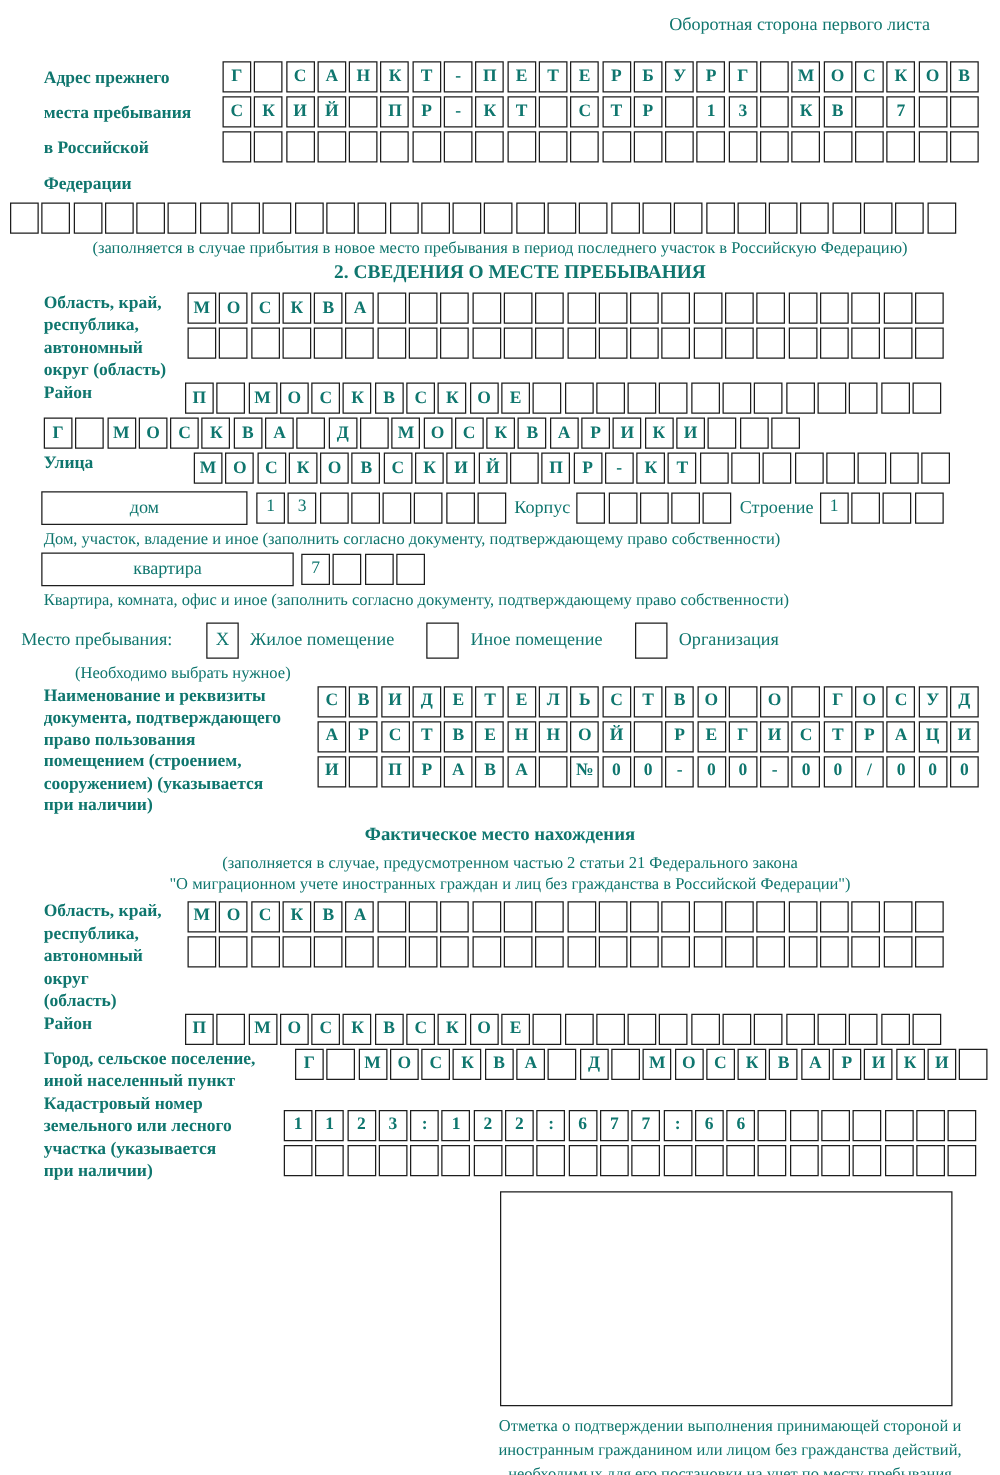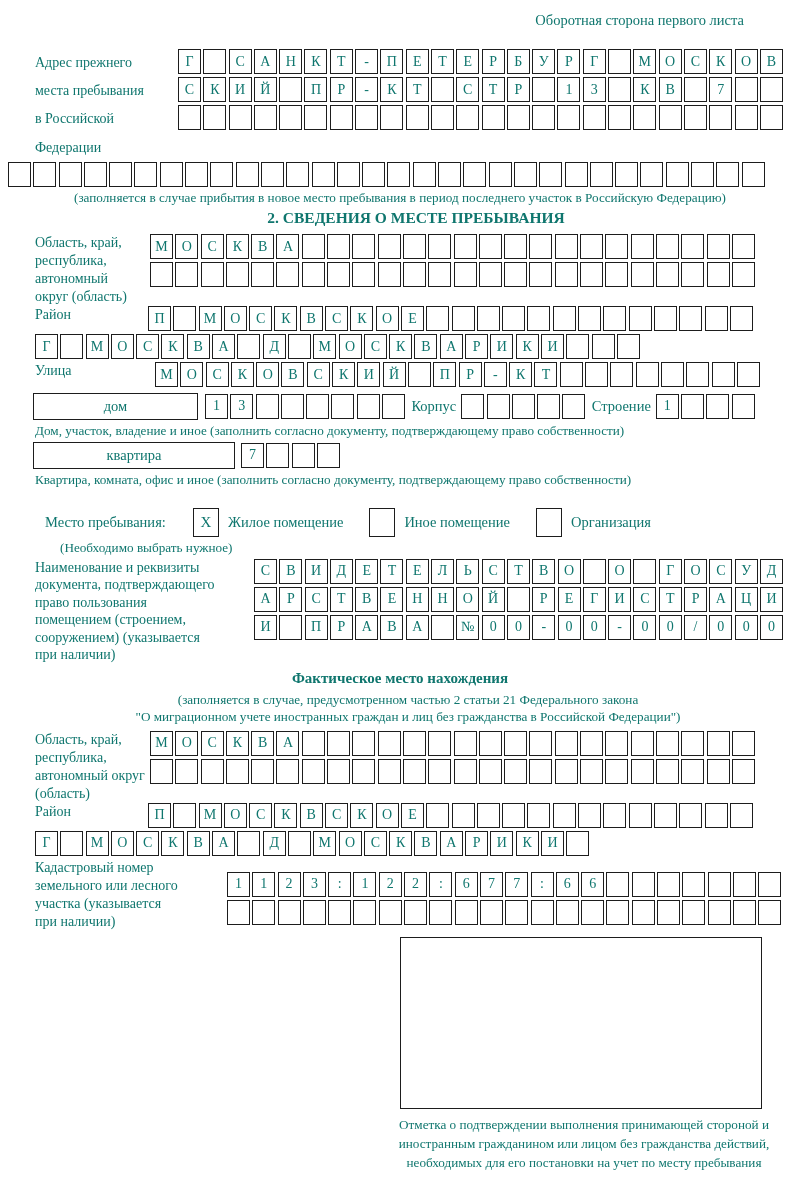--- a/index.html
+++ b/index.html
@@ -14,21 +14,21 @@
   .boxrow{display:flex;margin-bottom:3.2px;}
   .cbox{
     box-sizing:border-box;flex:0 0 auto;
     width:23px;height:25px;border:1.7px solid #1d1d1d;margin-right:2.3px;
     display:flex;align-items:center;justify-content:center;
     font-size:14px;line-height:1;
   }
   .inline-row .boxrow{margin-bottom:0;}
 
   
-  .fgroup{display:flex;align-items:flex-start;padding-left:35px;}
+  .fgroup{display:flex;align-items:flex-start;padding-left:35px;font-weight:bold;}
   .flabel{flex:0 0 auto;font-size:14px;line-height:18px;white-space:pre-line;}
   .w-addr{width:143px;line-height:28.2px;}
   .w-oblast{width:115px;}
   .w-raion{width:113px;}
   .w-gorod{width:143px;}
   .w-ulitsa{width:120px;}
   .w-doc{width:219px;line-height:17.5px;}
   .w-gorod2{width:201px;}
   .w-cadastre{width:192px;}
   .addr-group{margin-top:20px;}
@@ -42,21 +42,21 @@
 
   .inline-row{display:flex;align-items:center;padding-left:33px;margin:2px 0 3px;}
   .bigcell{
     box-sizing:border-box;border:1.7px solid #1d1d1d;height:27px;
     display:flex;align-items:center;justify-content:center;font-size:14.5px;
   }
   .dom-cell{width:165px;margin-right:7px;}
   .kv-cell{width:202px;margin-right:6px;}
   .ilabel{font-size:14.5px;margin:0 5px 0 4px;white-space:nowrap;}
 
-  .mesto-row{padding-left:45px;margin-top:20px;}
+  .mesto-row{padding-left:17px;margin-top:10px;}
   .mlabel{font-size:14.5px;width:148px;flex:0 0 auto;}
   .checkbox{
     box-sizing:border-box;flex:0 0 auto;width:26px;height:29px;
     border:1.7px solid #1d1d1d;display:flex;align-items:center;justify-content:center;
     font-size:15px;margin-right:9px;
   }
   .olabel{font-size:14.5px;margin-right:26px;white-space:nowrap;}
   .mesto-note{padding-left:60px;}
 
   .fact-title{font-weight:bold;font-size:15px;text-align:center;margin:6px 0 4px;}
@@ -572,20 +572,22 @@
         <div class="cbox"></div>
         <div class="cbox"></div>
         <div class="cbox"></div>
         <div class="cbox"></div>
         <div class="cbox"></div>
         <div class="cbox"></div>
       </div>
   </div>
 
   <div class="fgroup">
+    <div class="flabel w-gorod2">Город, сельское поселение,
+иной населенный пункт</div>
     <div class="boxrow">
         <div class="cbox">Г</div>
         <div class="cbox"></div>
         <div class="cbox">М</div>
         <div class="cbox">О</div>
         <div class="cbox">С</div>
         <div class="cbox">К</div>
         <div class="cbox">В</div>
         <div class="cbox">А</div>
         <div class="cbox"></div>

